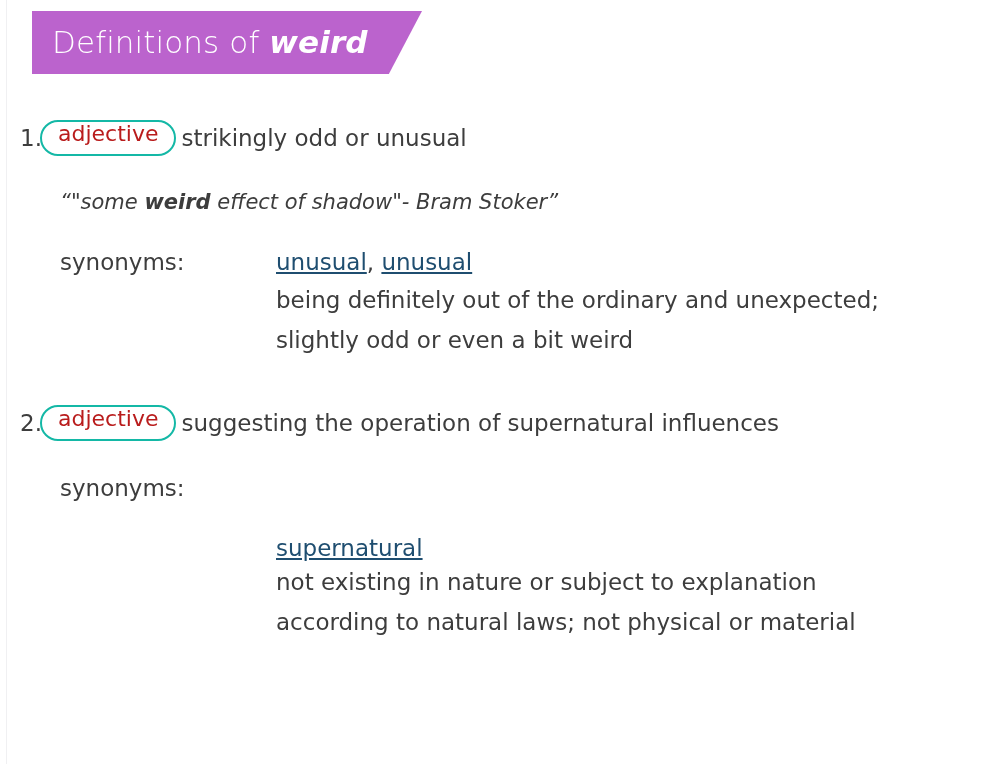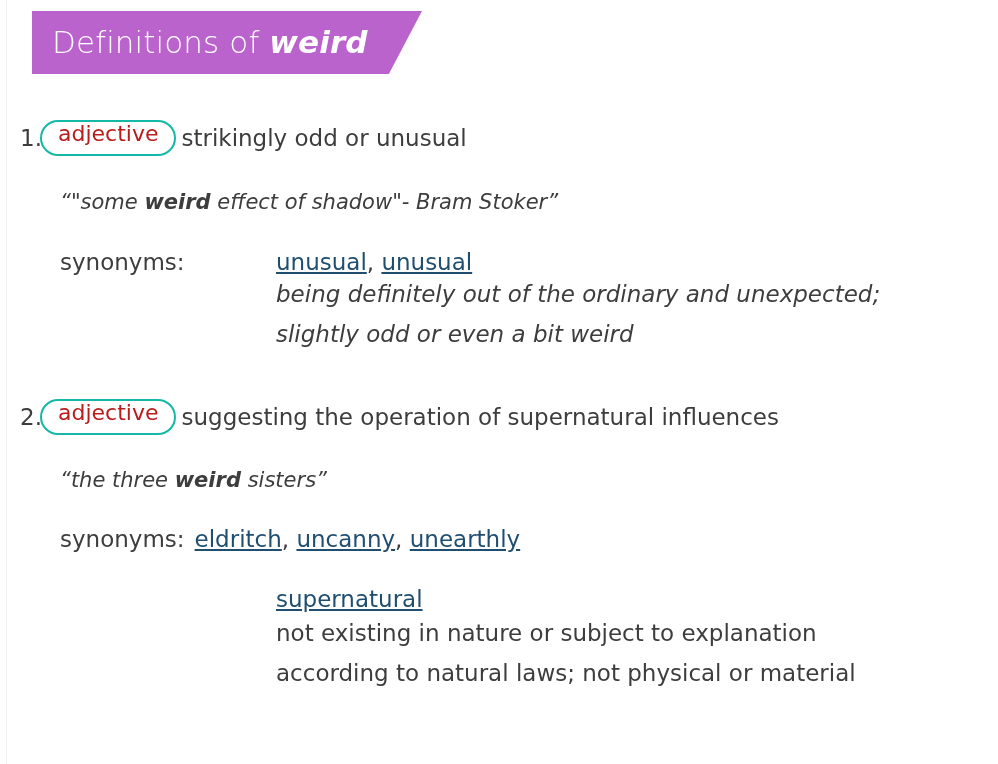--- a/index.html
+++ b/index.html
@@ -184,42 +184,38 @@
         <span class="pos-pill">adjective</span>
         <span class="entry-gloss">strikingly odd or unusual</span>
       </div>
 
       <div class="quote" style="margin-top:34px;"><span>“"some </span><b>weird</b><span> effect of shadow"- Bram Stoker”</span></div>
 
       <div class="syn-block" style="margin-top:35px;">
         <span class="syn-label wide">synonyms:</span>
         <div class="syn-body">
           <div class="syn-links"><a href="#">unusual</a><span>, </span><a href="#">unusual</a></div>
-          <div class="syn-def" style="font-style:italic;">
+          <div class="syn-def" style="margin-top:6px;">
             <span class="syn-def-line">being definitely out of the ordinary and unexpected;</span>
             <span class="syn-def-line">slightly odd or even a bit weird</span>
           </div>
         </div>
       </div>
     </div>
 
     <div class="entry" style="margin-top:45px;">
       <div class="entry-head">
         <span class="entry-num">2.</span>
         <span class="pos-pill">adjective</span>
         <span class="entry-gloss">suggesting the operation of supernatural influences</span>
       </div>
 
-      <div class="quote" style="margin-top:33px;"><span>“the three </span><b>weird</b><span> sisters”</span></div>
 
       <div class="syn-block" style="margin-top:34px;">
         <span class="syn-label tight">synonyms:</span>
-        <div class="syn-body">
-          <div class="syn-links"><a href="#">eldritch</a><span>, </span><a href="#">uncanny</a><span>, </span><a href="#">unearthly</a></div>
-        </div>
       </div>
 
       <div class="extra-block" style="margin-top:34px;">
         <div class="syn-links"><a href="#">supernatural</a></div>
         <div class="syn-def" style="margin-top:2px;">
           <span class="syn-def-line">not existing in nature or subject to explanation</span>
           <span class="syn-def-line">according to natural laws; not physical or material</span>
         </div>
       </div>
     </div>

